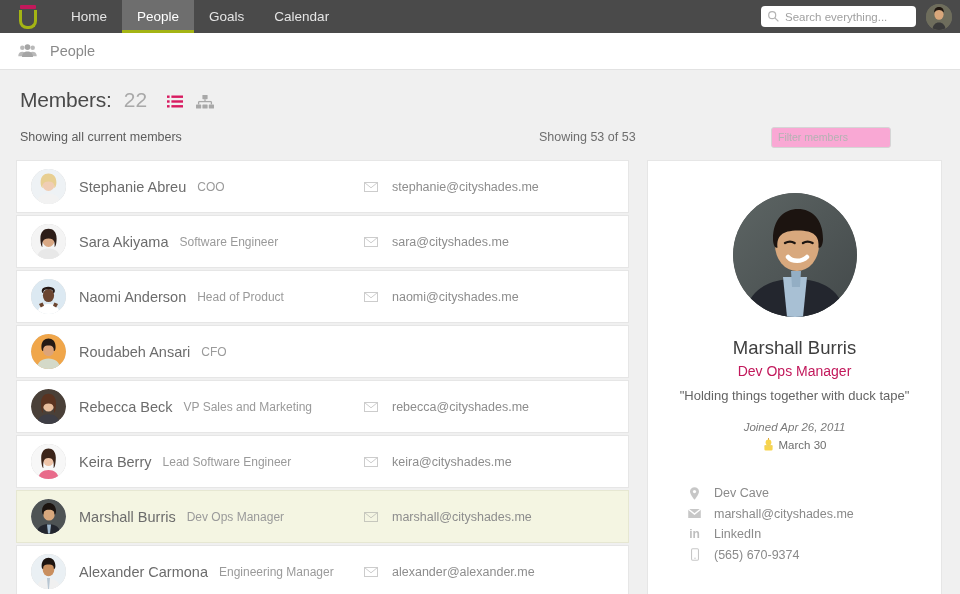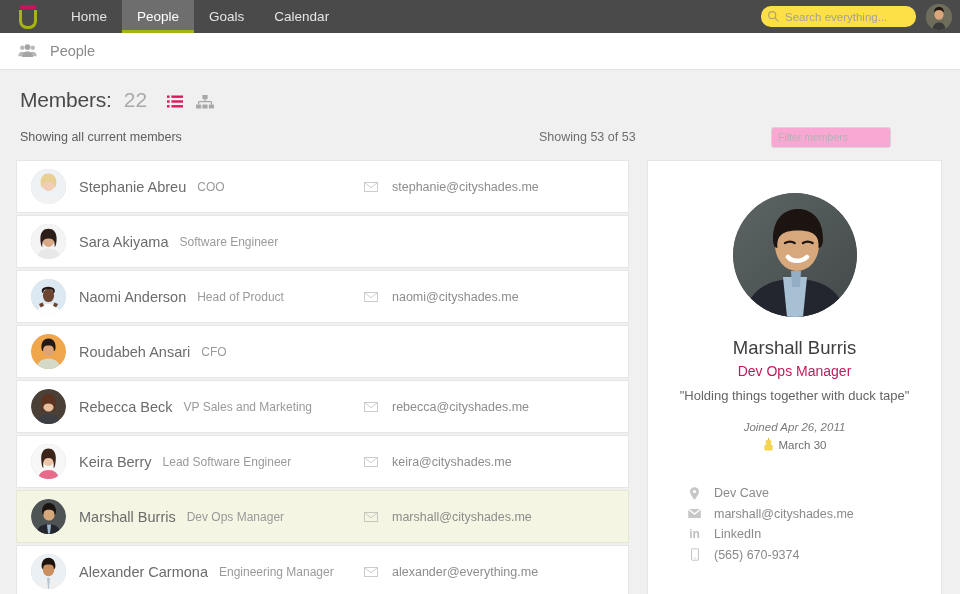--- a/index.html
+++ b/index.html
@@ -82,22 +82,22 @@
     display: flex;
     align-items: center;
     padding-right: 8px;
     gap: 10px;
   }
 
   .searchbox {
     position: relative;
     width: 155px;
     height: 21px;
-    background: #fde047;
-    border-radius: 10px;
+    background: #ffffff;
+    border-radius: 4px;
     display: flex;
     align-items: center;
   }
   .searchbox .s-icon {
     position: absolute;
     left: 6px; top: 4px;
     width: 13px; height: 13px;
     opacity: .55;
   }
   .searchbox input {
@@ -456,20 +456,27 @@
       <div class="row-avatar">
         <svg viewBox="0 0 35 35" width="35" height="35">
           <circle cx="17.5" cy="17.5" r="17.5" fill="#f4f4f4"></circle>
           <ellipse cx="17.5" cy="16" rx="6" ry="7" fill="#d9a884"></ellipse>
           <path d="M6 35c0-7 5.2-10.4 11.5-10.4S29 28 29 35z" fill="#e8e8e8"></path>
           <path d="M9.4 14.4c0-6.4 3.4-9.6 8.1-9.6s8.1 3.2 8.1 9.6c0 5-1 8-2 8.6 .2-4 .4-8.6-6.1-8.6s-6.3 4.6-6.1 8.6c-1-.6-2-3.6-2-8.6z" fill="#2c1d18"></path>
         </svg>
       </div>
       <div class="row-name">Sara Akiyama</div>
       <div class="row-title">Software Engineer</div>
+      <div class="row-email">
+        <svg class="mail-ic" viewBox="0 0 14 10" width="14" height="10">
+          <rect x="0.5" y="0.5" width="13" height="9" fill="none" stroke="#9a9a9a" stroke-width="1"></rect>
+          <path d="M0.5 0.5 L7 5.8 L13.5 0.5" fill="none" stroke="#9a9a9a" stroke-width="1"></path>
+        </svg>
+        <span>sara@cityshades.me</span>
+      </div>
     </div>
 
     <div class="member-row">
       <div class="row-avatar">
         <svg viewBox="0 0 35 35" width="35" height="35">
           <circle cx="17.5" cy="17.5" r="17.5" fill="#dce9f2"></circle>
           <ellipse cx="17.5" cy="16.5" rx="5.6" ry="6.6" fill="#6b4530"></ellipse>
           <path d="M6.5 35c0-6.8 5-10 11-10s11 3.2 11 10z" fill="#ffffff"></path>
           <path d="M11 10.5c1.4-3.8 11.2-3.8 12.6 0 .8 2.2-.4 4-1.4 3.4 .2-2.6-1.4-3.6-4.9-3.6s-5.1 1-4.9 3.6c-1 .6-2.2-1.2-1.4-3.4z" fill="#241713"></path>
           <path d="M8 25l3.6-1.6 1.4 3.4-3.2 1.6z" fill="#6b4530"></path>
@@ -571,21 +578,21 @@
           <path d="M10.6 12c0-5.4 3.2-8.2 6.9-8.2s6.9 2.8 6.9 8.2c0 2-.8 3.4-1.6 2.8 0-2.8-1.2-4.2-5.3-4.2s-5.3 1.4-5.3 4.2c-.8.6-1.6-.8-1.6-2.8z" fill="#1d1410"></path>
         </svg>
       </div>
       <div class="row-name">Alexander Carmona</div>
       <div class="row-title">Engineering Manager</div>
       <div class="row-email">
         <svg class="mail-ic" viewBox="0 0 14 10" width="14" height="10">
           <rect x="0.5" y="0.5" width="13" height="9" fill="none" stroke="#9a9a9a" stroke-width="1"></rect>
           <path d="M0.5 0.5 L7 5.8 L13.5 0.5" fill="none" stroke="#9a9a9a" stroke-width="1"></path>
         </svg>
-        <span>alexander@everything.me</span>
+        <span>alexander@alexander.me</span>
       </div>
     </div>
 
   </div>
 
   <div class="detail-card">
     <div class="detail-photo">
       <svg viewBox="0 0 124 124" width="124" height="124">
         <defs>
           <linearGradient id="bgGrad" x1="0" y1="0" x2="1" y2="1">

